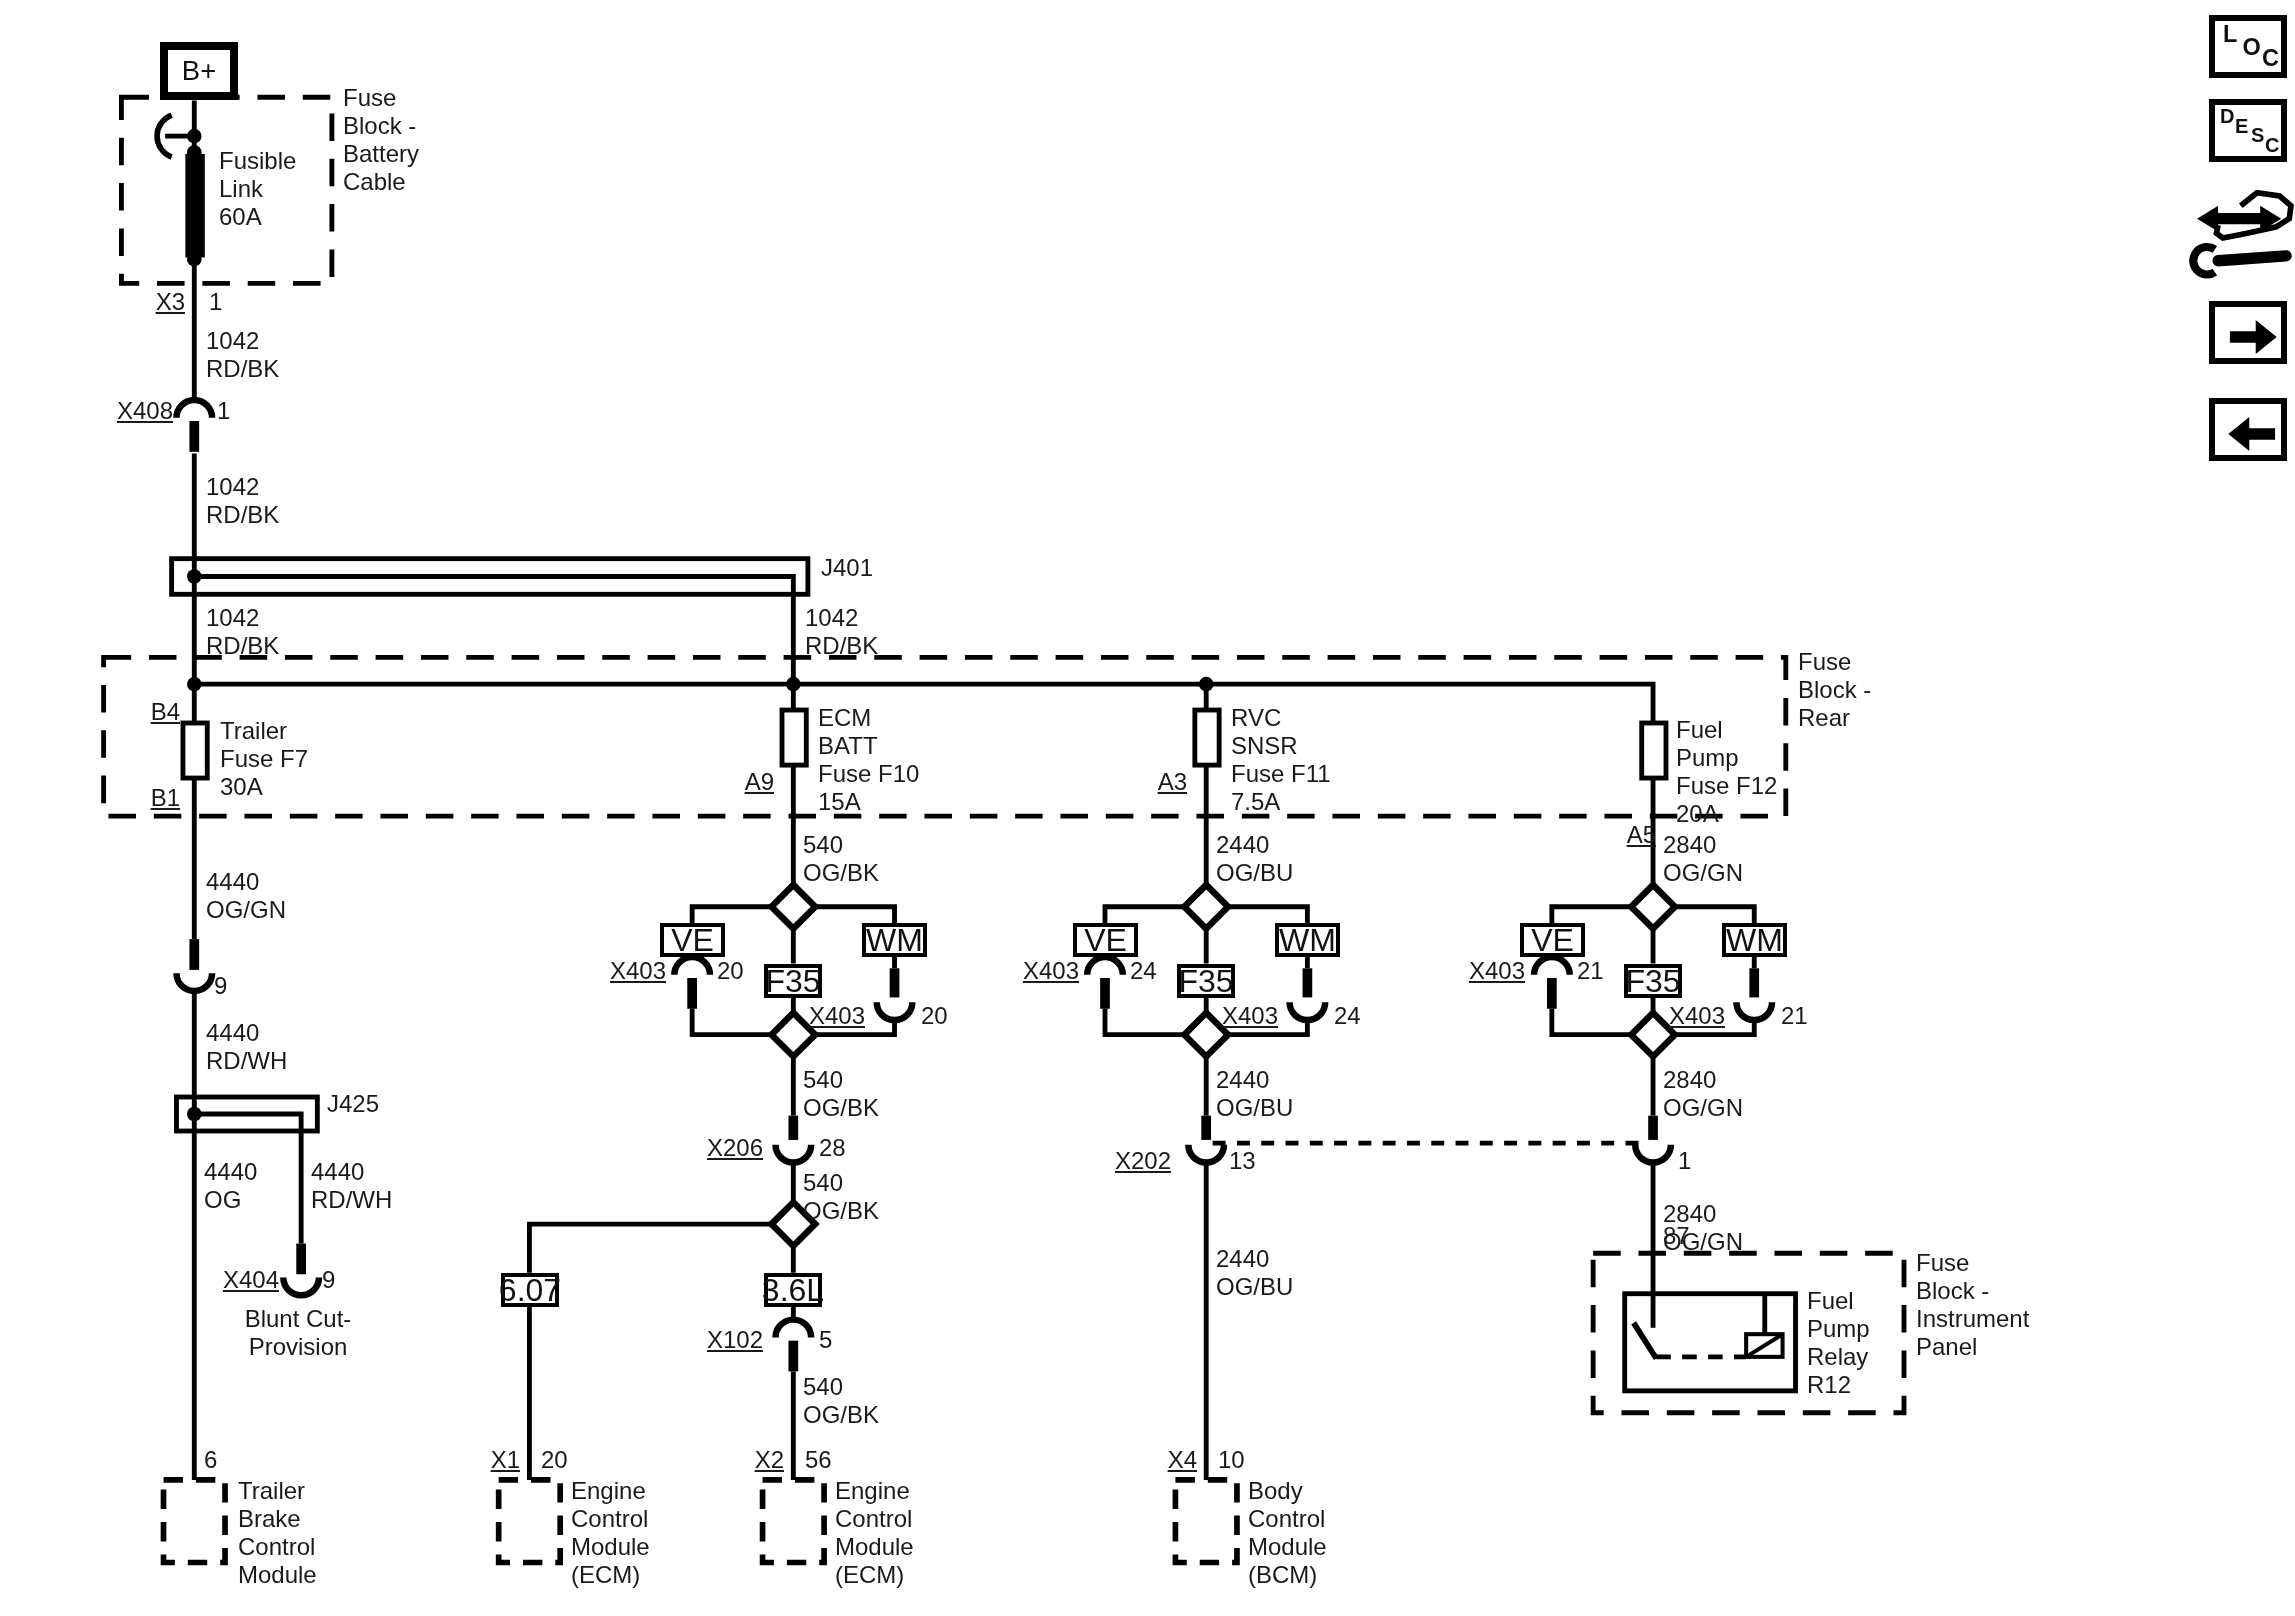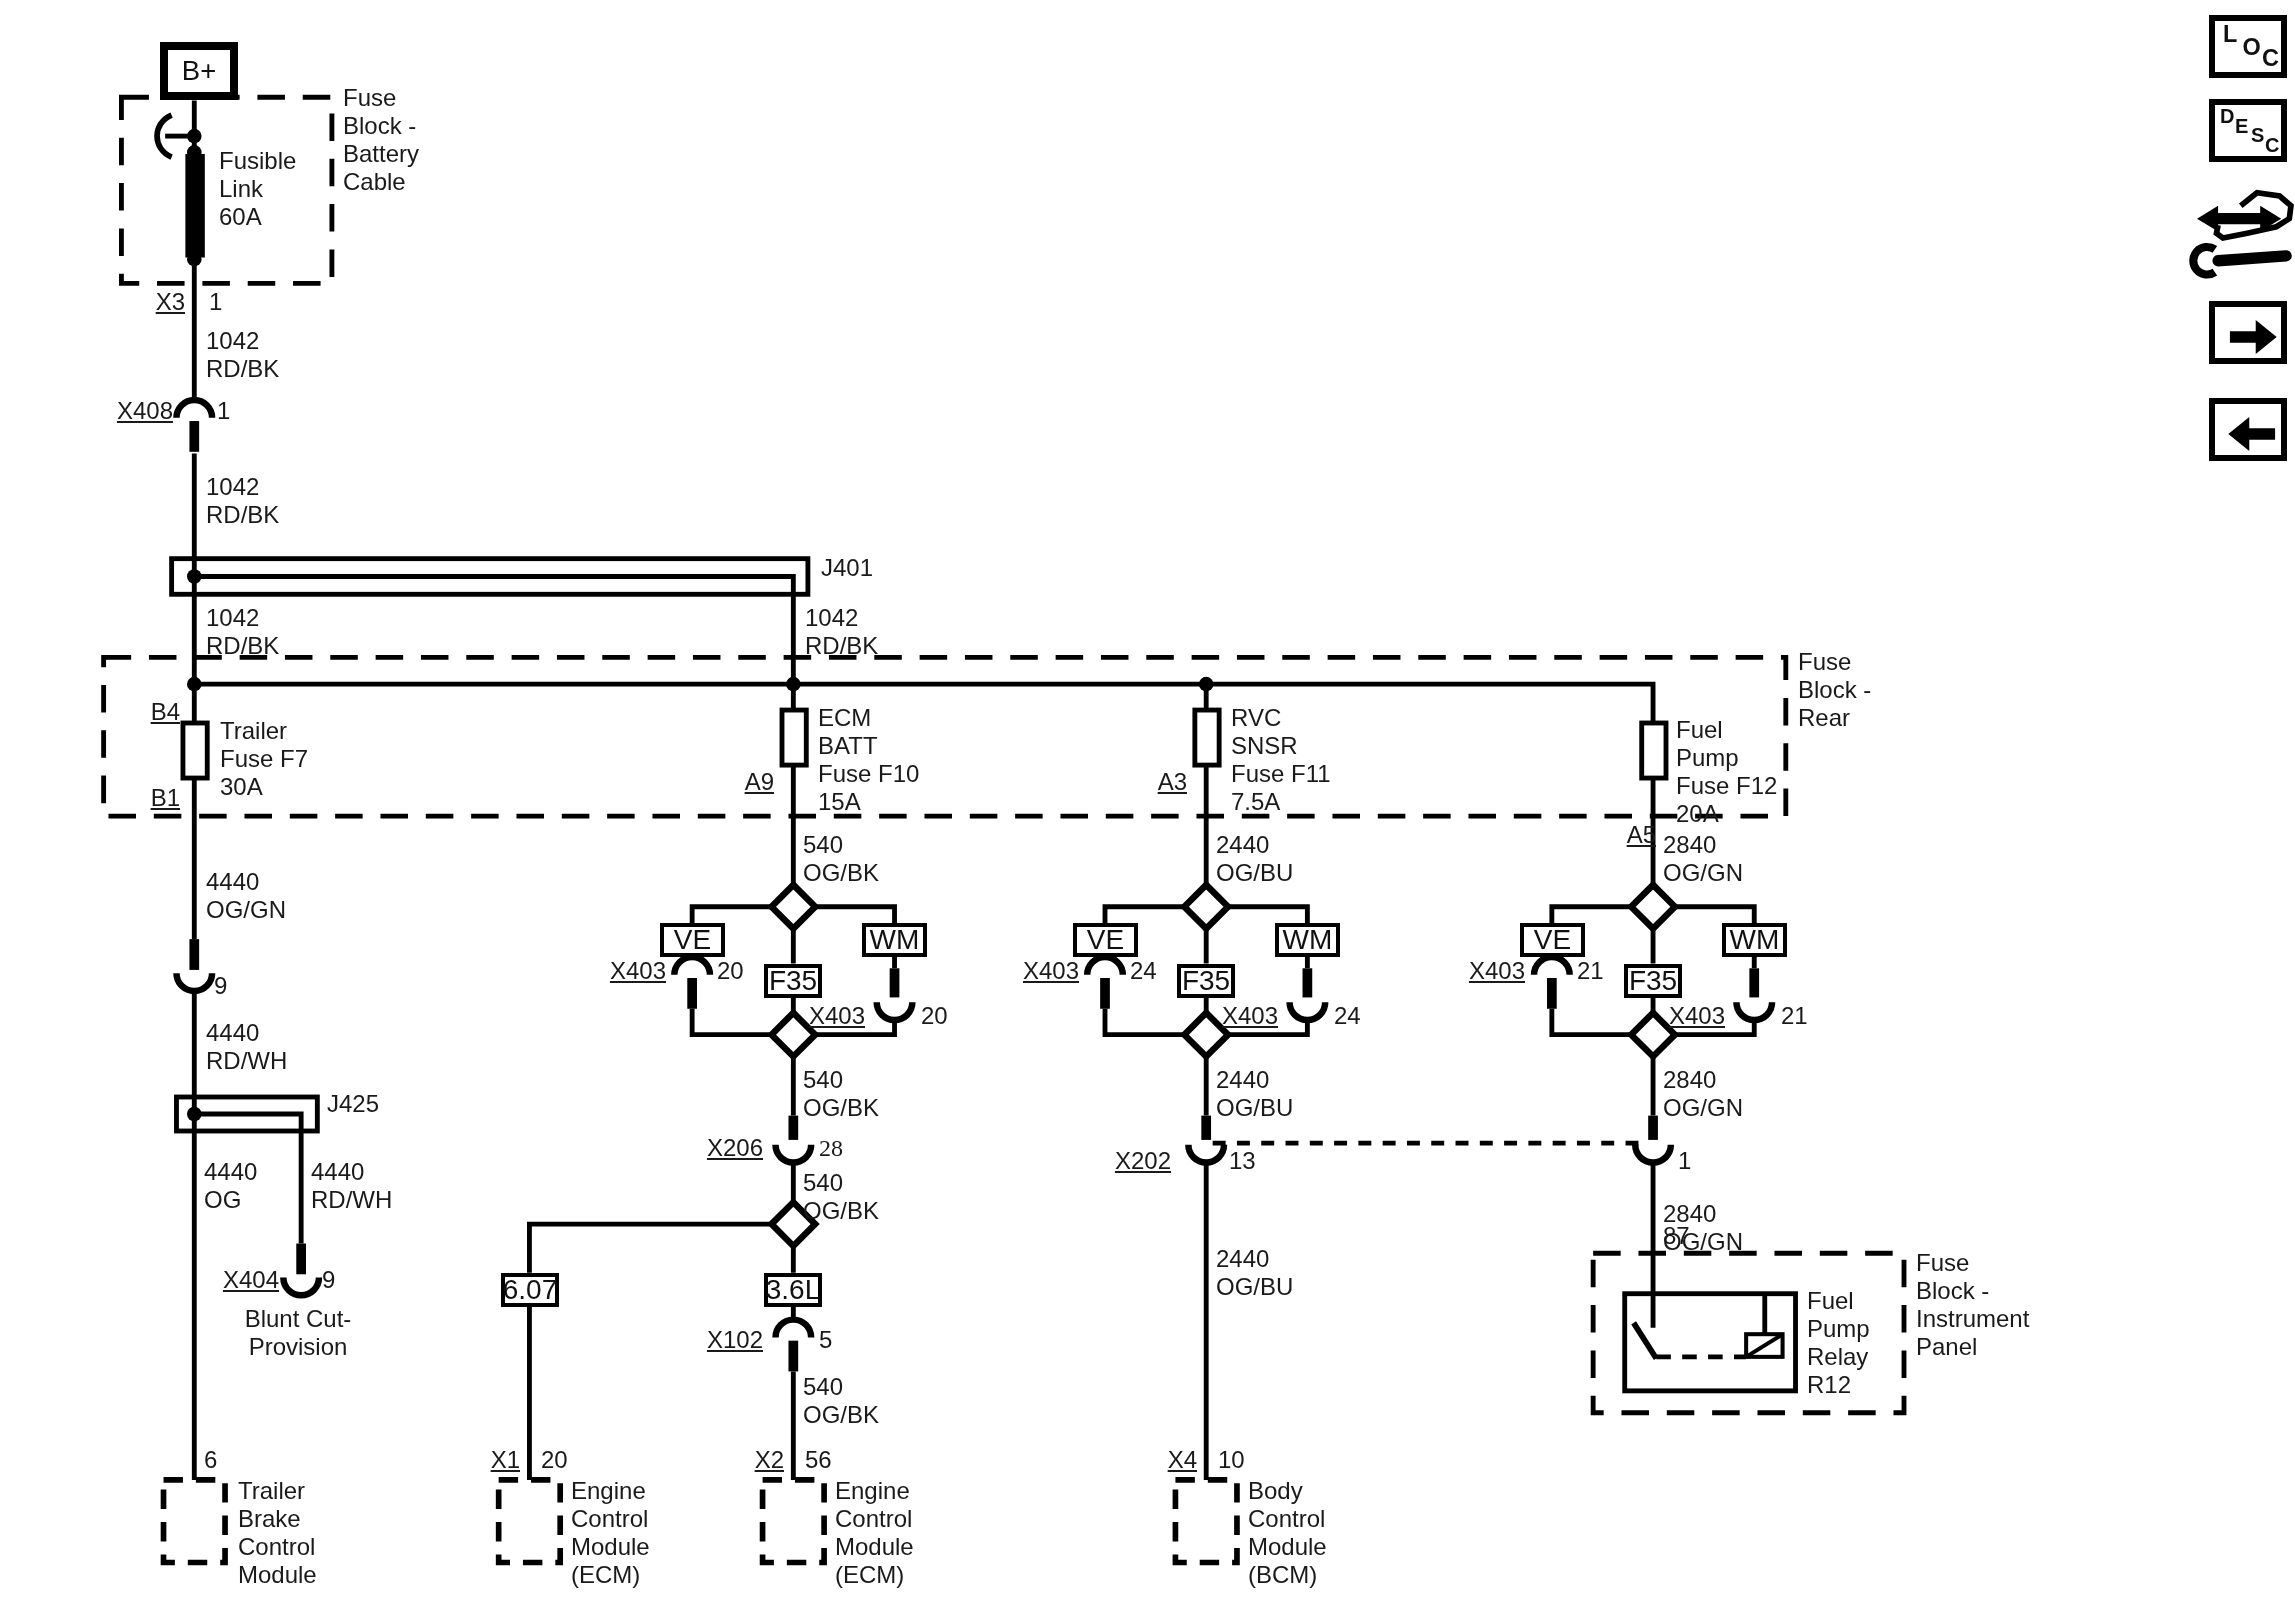--- a/index.html
+++ b/index.html
@@ -3,21 +3,21 @@
 <meta charset="utf-8">
 <style>
   html,body{margin:0;padding:0;background:#fff;}
   .stage{position:relative;width:2295px;height:1616px;background:#ffffff;overflow:hidden;
          font-family:"Liberation Sans",sans-serif;color:#111;}
   .art{position:absolute;left:0;top:0;}
   .lbl{position:absolute;font-size:24px;line-height:28px;white-space:pre-line;color:#1a1a1a;}
   .ra{transform:translateX(-100%);text-align:right;text-decoration:underline;}
   .ctr{transform:translateX(-50%);text-align:center;}
   .obox{position:absolute;box-sizing:border-box;border:4px solid #000;background:#fff;
-        display:flex;align-items:center;justify-content:center;font-size:28px;}
+        display:flex;align-items:center;justify-content:center;font-size:32px;}
   .thick{border-width:8px;font-size:27.5px;}
   .tool{position:absolute;left:2209px;width:78px;height:63px;border:6.5px solid #000;
         box-sizing:border-box;background:#fff;}
   .tool span{position:absolute;font-weight:bold;font-size:23.5px;}
   .tool.descb span{font-size:20px;}
   .tool svg{position:absolute;left:4.9px;top:4.9px;}
 </style>
 </head>
 <body>
 
@@ -259,21 +259,21 @@
 
   <div class="lbl" style="left:803px;top:831px;">540
 OG/BK</div>
   <div class="lbl ra" style="left:666px;top:957px;">X403</div>
   <div class="lbl" style="left:717px;top:957px;">20</div>
   <div class="lbl ra" style="left:865px;top:1002px;">X403</div>
   <div class="lbl" style="left:921px;top:1002px;">20</div>
   <div class="lbl" style="left:803px;top:1066px;">540
 OG/BK</div>
   <div class="lbl ra" style="left:763px;top:1134px;">X206</div>
-  <div class="lbl" style="left:819px;top:1134px;font-family:Liberation Serif, serif;">28</div>
+  <div class="lbl" style="left:819px;top:1134px;">28</div>
   <div class="lbl" style="left:803px;top:1169px;">540
 OG/BK</div>
   <div class="lbl ra" style="left:763px;top:1326px;">X102</div>
   <div class="lbl" style="left:819px;top:1326px;">5</div>
   <div class="lbl" style="left:803px;top:1373px;">540
 OG/BK</div>
   <div class="lbl ra" style="left:520px;top:1446px;">X1</div>
   <div class="lbl" style="left:541px;top:1446px;">20</div>
   <div class="lbl" style="left:571px;top:1477px;">Engine
 Control

